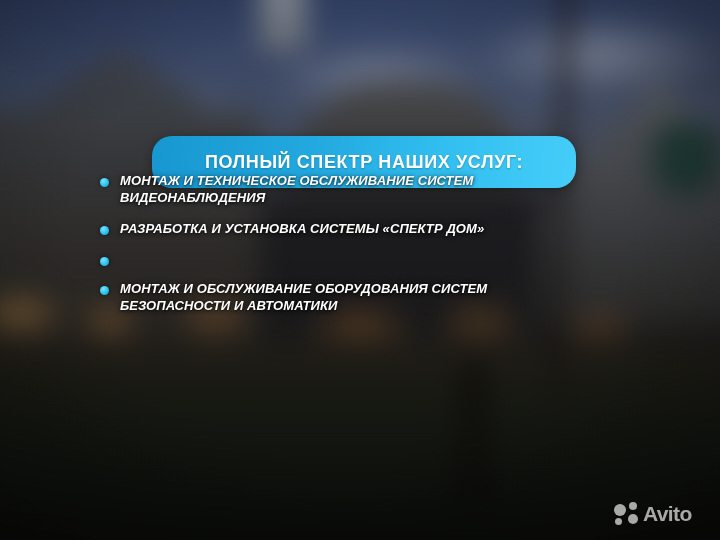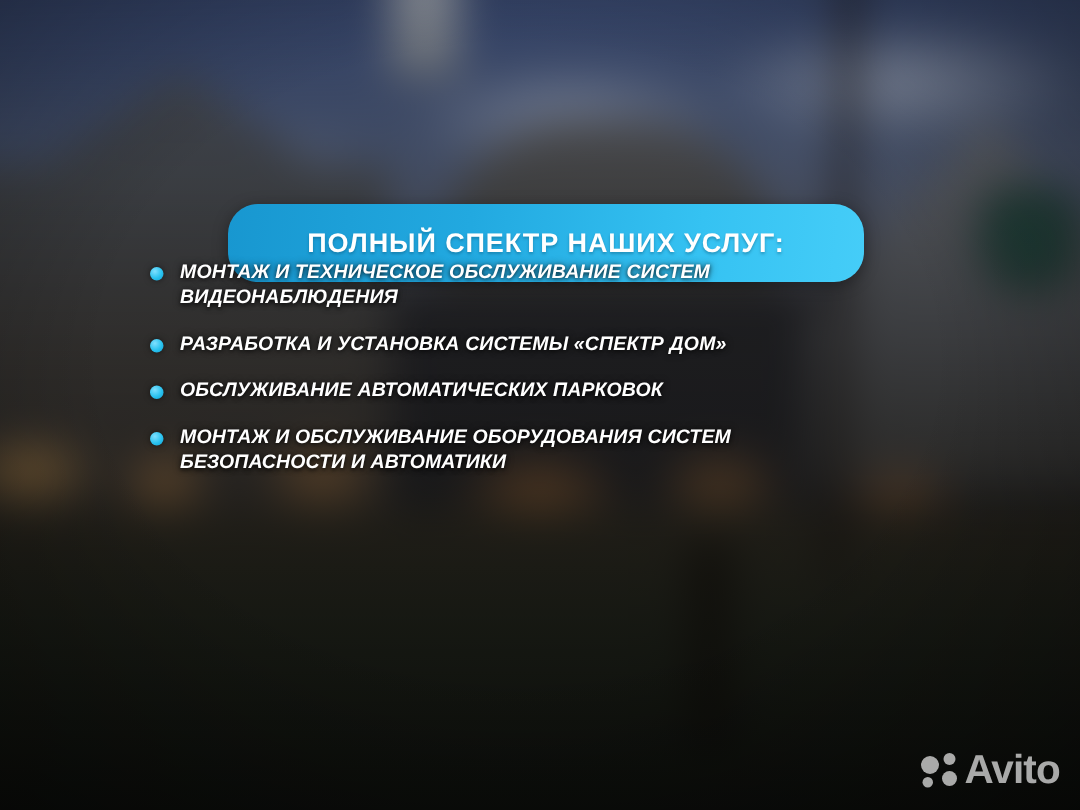--- a/index.html
+++ b/index.html
@@ -201,21 +201,21 @@
     display: block;
     border-radius: 50%;
     background: #d2d2d2;
   }
   .dot-a { width: 12px; height: 12px; left: 0;    top: 2px; }
   .dot-b { width: 8px;  height: 8px;  left: 15px; top: 0px; }
   .dot-c { width: 7px;  height: 7px;  left: 1px;  top: 16px; }
   .dot-d { width: 10px; height: 10px; left: 14px; top: 12px; }
   .avito-word {
     color: #d2d2d2;
-    font-size: 27px;
+    font-size: 21px;
     font-weight: bold;
     letter-spacing: -.6px;
     line-height: 27px;
   }
 </style>
 </head>
 <body>
 
 <div id="canvas">
 
@@ -248,21 +248,20 @@
         <span class="bullet"></span>
         <span class="item-text">МОНТАЖ И ТЕХНИЧЕСКОЕ ОБСЛУЖИВАНИЕ СИСТЕМ
 ВИДЕОНАБЛЮДЕНИЯ</span>
       </div>
       <div class="service-item">
         <span class="bullet"></span>
         <span class="item-text">РАЗРАБОТКА И УСТАНОВКА СИСТЕМЫ «СПЕКТР ДОМ»</span>
       </div>
       <div class="service-item">
         <span class="bullet"></span>
-        <span class="item-text">ОБСЛУЖИВАНИЕ АВТОМАТИЧЕСКИХ ПАРКОВОК</span>
       </div>
       <div class="service-item">
         <span class="bullet"></span>
         <span class="item-text">МОНТАЖ И ОБСЛУЖИВАНИЕ ОБОРУДОВАНИЯ СИСТЕМ
 БЕЗОПАСНОСТИ И АВТОМАТИКИ</span>
       </div>
     </div>
 
     <div class="avito">
       <span class="avito-dots">

